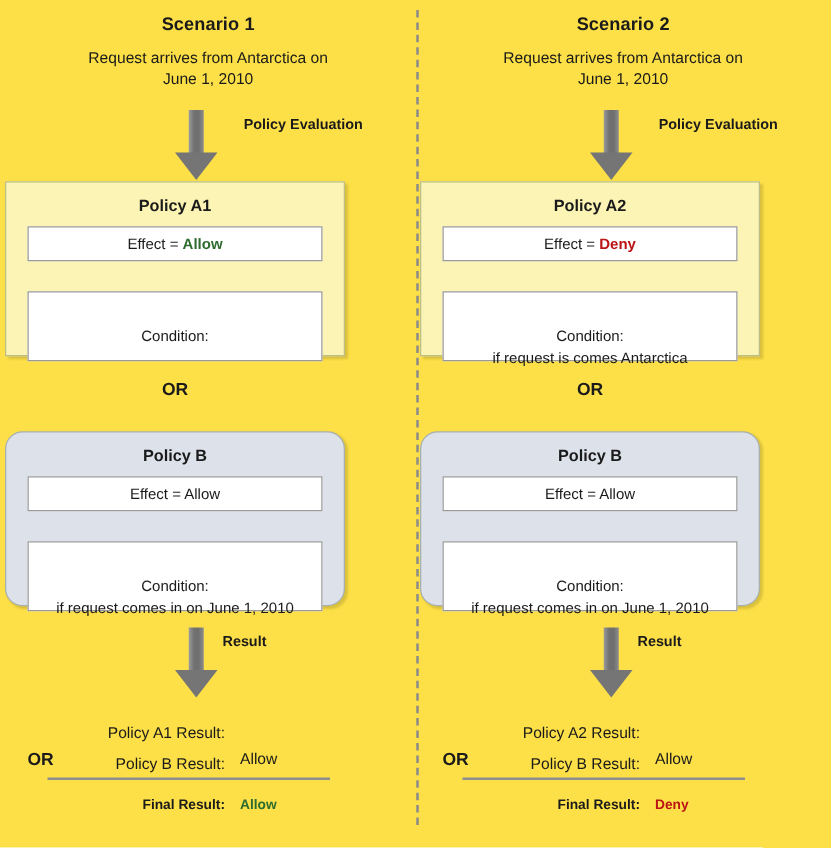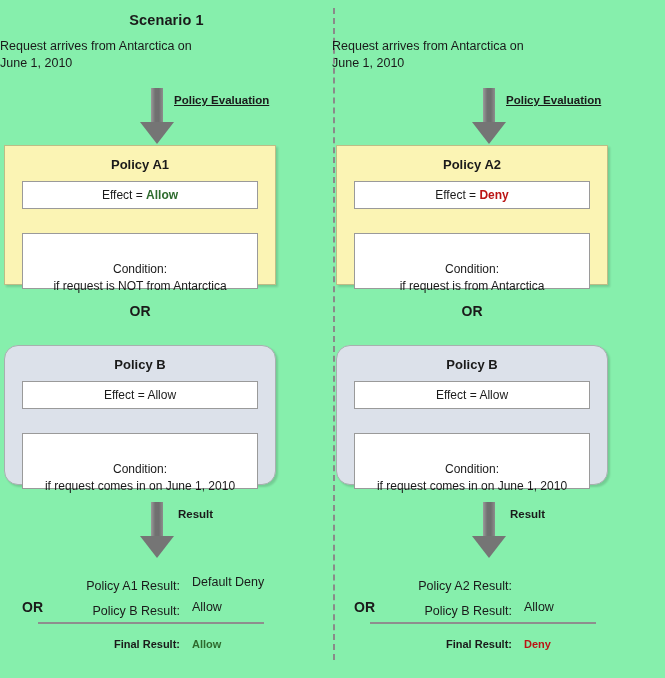--- a/index.html
+++ b/index.html
@@ -10,21 +10,21 @@
   body {
     font-family: "Liberation Sans", sans-serif;
     color: #1a1a1a;
     -webkit-font-smoothing: antialiased;
   }
   #page {
     position: relative;
     width: 665px;
     height: 678px;
     overflow: hidden;
-    background: #86efac;
+    background: #fde047;
   }
   .divider {
     position: absolute;
     left: 333px;
     top: 8px;
     width: 0;
     height: 652px;
     border-left: 2px dashed #8a8a8a;
   }
   .column {
@@ -45,20 +45,21 @@
     text-align: center;
     font-size: 14.5px;
     font-weight: bold;
     letter-spacing: 0.1px;
   }
   .scenario-subtitle {
     position: absolute;
     left: 0;
     top: 38px;
     width: 100%;
+    text-align: center;
     font-size: 12.5px;
     line-height: 17px;
     color: #1a1a1a;
   }
 
   
   .arrow {
     position: absolute;
     width: 34px;
     height: 56px;
@@ -81,21 +82,21 @@
     border-right: 17px solid transparent;
     border-top: 22px solid #757575;
   }
   .arrow-label {
     position: absolute;
     font-size: 11.5px;
     font-weight: bold;
     white-space: nowrap;
   }
   .arrow-eval  { left: 140px; top: 88px; }
-  .label-eval  { left: 174px; top: 94px; text-decoration: underline; }
+  .label-eval  { left: 195px; top: 94px; }
   .arrow-res   { left: 140px; top: 502px; }
   .label-res   { left: 178px; top: 508px; }
 
   
   .policy-box {
     position: absolute;
     left: 4px;
     width: 272px;
     box-sizing: border-box;
     border: 1px solid #a9b2b1;
@@ -237,21 +238,20 @@
     </div>
     <div class="arrow-label label-eval">Policy Evaluation</div>
 
     <div class="policy-box yellow">
       <div class="policy-name">Policy A1</div>
       <div class="inner-box inner-effect">
         <span>Effect = </span><span class="val-allow">Allow</span>
       </div>
       <div class="inner-box inner-condition">
         <div>Condition:</div>
-        <div>if request is NOT from Antarctica</div>
       </div>
     </div>
 
     <div class="or-between">OR</div>
 
     <div class="policy-box blue">
       <div class="policy-name">Policy B</div>
       <div class="inner-box inner-effect">
         <span>Effect = </span><span class="val-plain">Allow</span>
       </div>
@@ -264,54 +264,54 @@
     <div class="arrow arrow-res">
       <div class="shaft"></div>
       <div class="head"></div>
     </div>
     <div class="arrow-label label-res">Result</div>
 
     <div class="result-block">
       <div class="result-row">
         <span class="res-or"></span>
         <span class="res-label">Policy A1 Result:</span>
-        <span class="res-value">Default Deny</span>
       </div>
       <div class="result-row">
         <span class="res-or">OR</span>
         <span class="res-label">Policy B Result:</span>
         <span class="res-value">Allow</span>
       </div>
       <div class="result-rule"></div>
       <div class="final-row">
         <span class="final-label">Final Result:</span>
         <span class="final-value val-allow">Allow</span>
       </div>
     </div>
   </div>
 
   <div class="column col-right">
 
+    <div class="scenario-title">Scenario 2</div>
 
     <div class="scenario-subtitle">Request arrives from Antarctica on<br>June 1, 2010</div>
 
     <div class="arrow arrow-eval">
       <div class="shaft"></div>
       <div class="head"></div>
     </div>
     <div class="arrow-label label-eval">Policy Evaluation</div>
 
     <div class="policy-box yellow">
       <div class="policy-name">Policy A2</div>
       <div class="inner-box inner-effect">
         <span>Effect = </span><span class="val-deny">Deny</span>
       </div>
       <div class="inner-box inner-condition">
         <div>Condition:</div>
-        <div>if request is from Antarctica</div>
+        <div>if request is comes Antarctica</div>
       </div>
     </div>
 
     <div class="or-between">OR</div>
 
     <div class="policy-box blue">
       <div class="policy-name">Policy B</div>
       <div class="inner-box inner-effect">
         <span>Effect = </span><span class="val-plain">Allow</span>
       </div>

